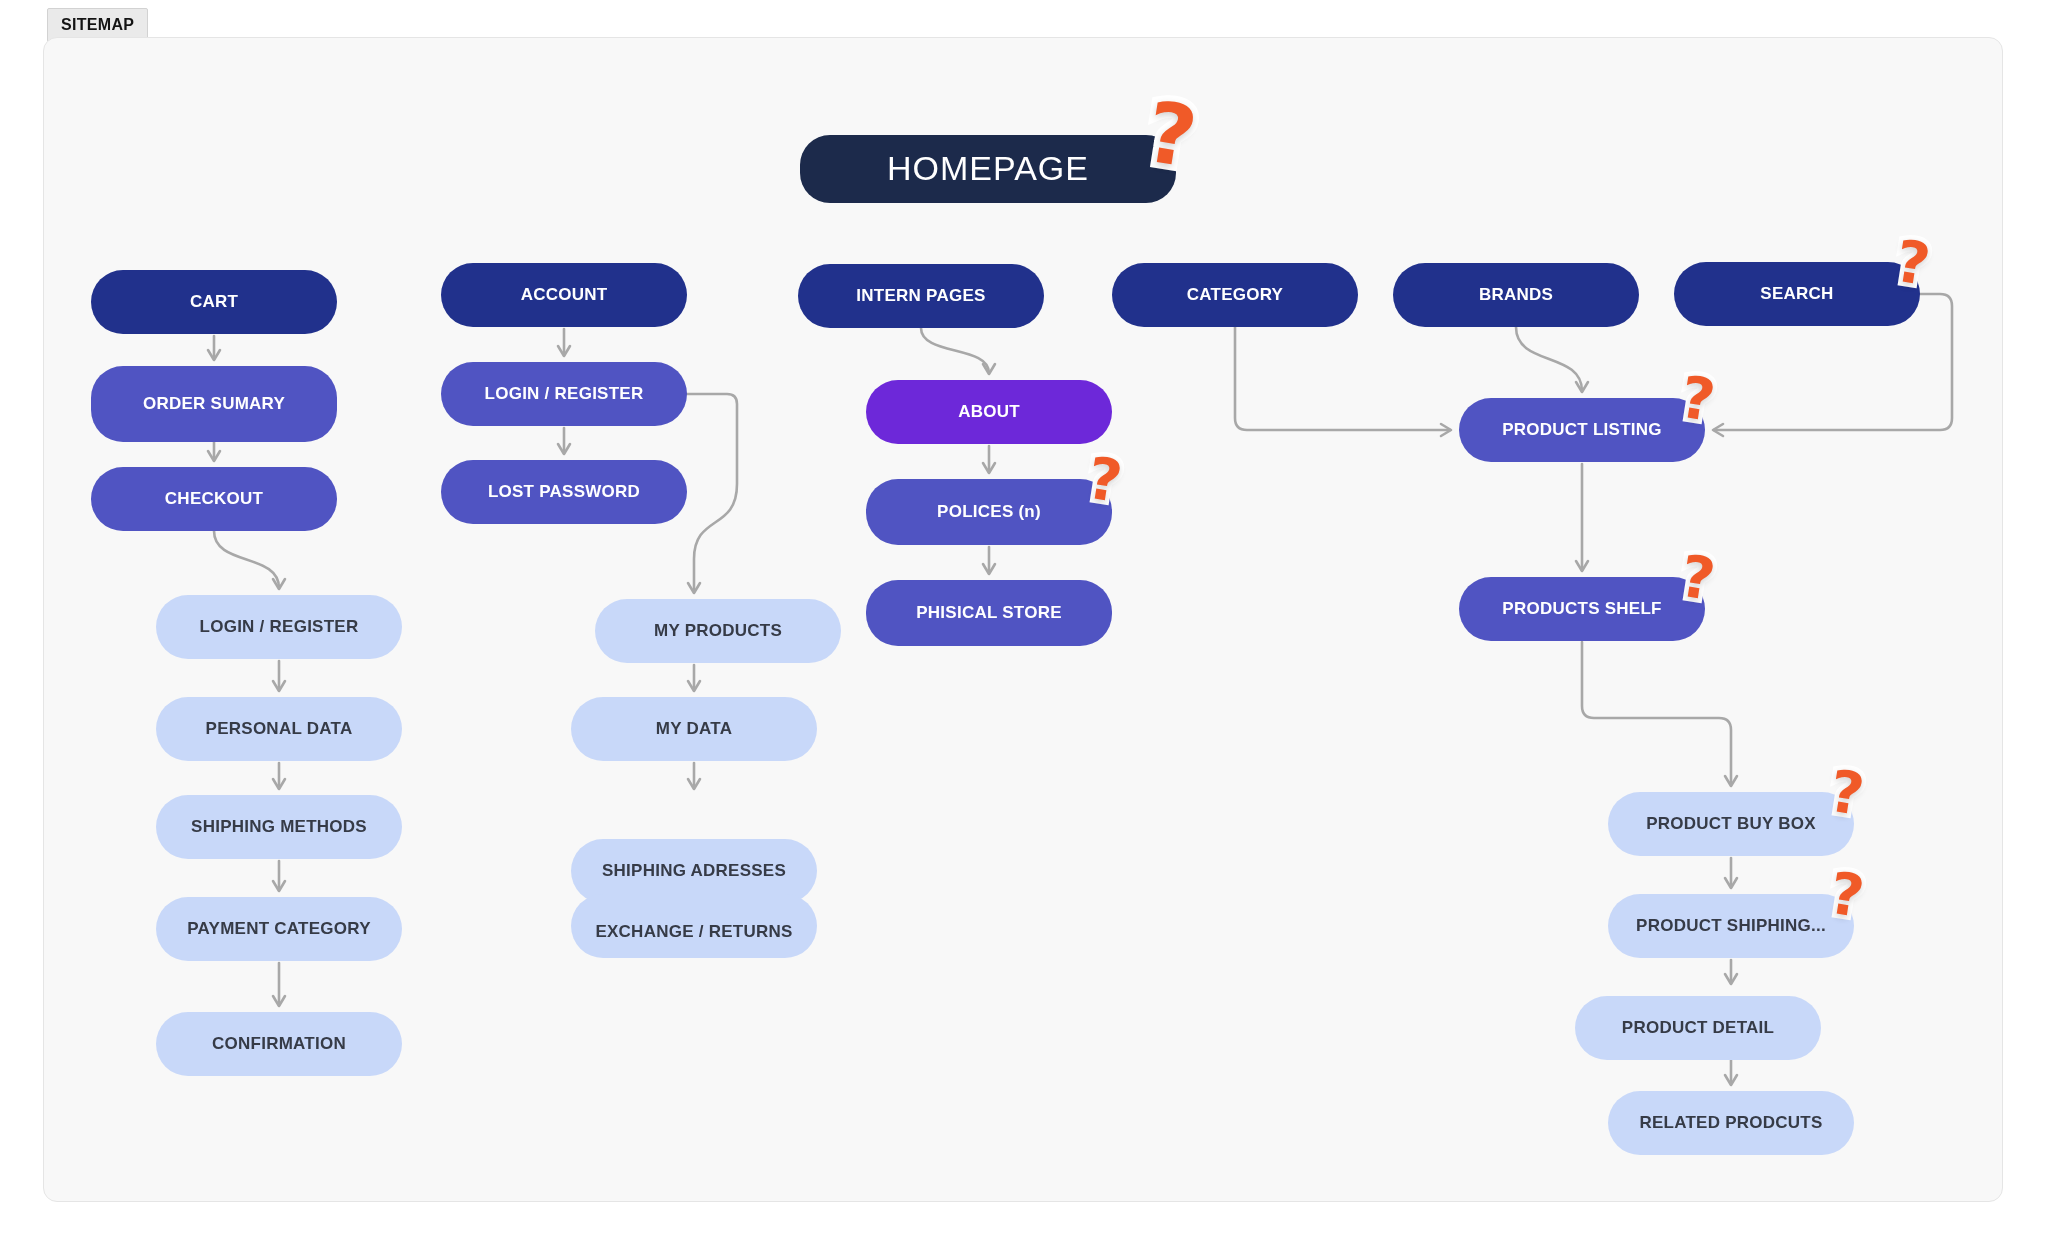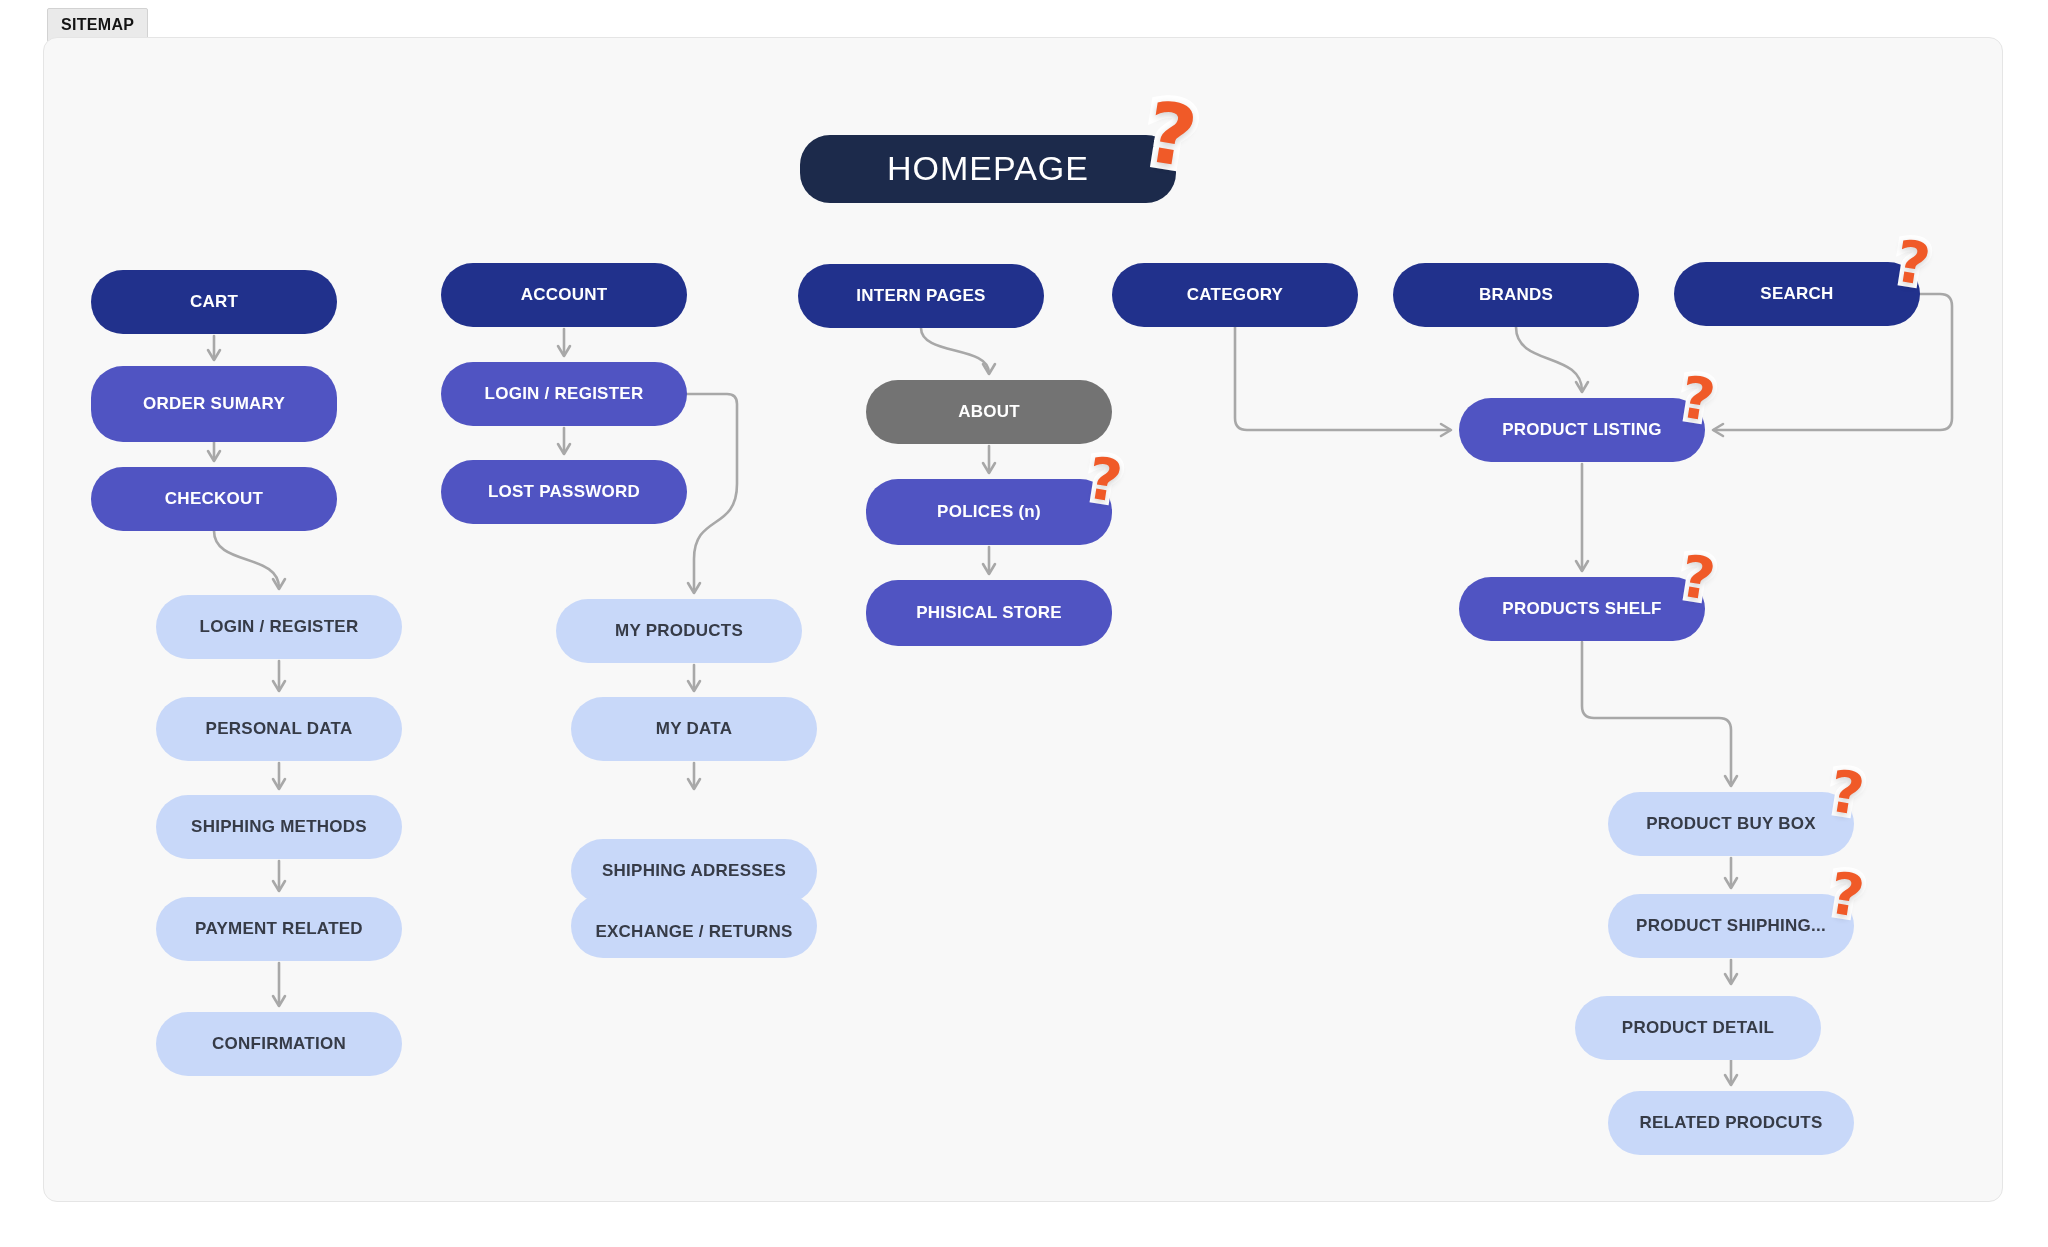--- a/index.html
+++ b/index.html
@@ -94,50 +94,50 @@
       <div class="node level3" style="left: 156px; top: 595px; width: 246px; height: 64px; background: rgb(200, 216, 249);">
         <span class="label" style="color: rgb(54, 59, 71);">LOGIN / REGISTER</span>
       </div>
       <div class="node level3" style="left: 156px; top: 697px; width: 246px; height: 64px; background: rgb(200, 216, 249);">
         <span class="label" style="color: rgb(54, 59, 71);">PERSONAL DATA</span>
       </div>
       <div class="node level3" style="left: 156px; top: 795px; width: 246px; height: 64px; background: rgb(200, 216, 249);">
         <span class="label" style="color: rgb(54, 59, 71);">SHIPHING METHODS</span>
       </div>
       <div class="node level3" style="left: 156px; top: 897px; width: 246px; height: 64px; background: rgb(200, 216, 249);">
-        <span class="label" style="color: rgb(54, 59, 71);">PAYMENT RELATED</span>
+        <span class="label" style="color: rgb(54, 59, 71);">PAYMENT CATEGORY</span>
       </div>
       <div class="node level3" style="left: 156px; top: 1012px; width: 246px; height: 64px; background: rgb(200, 216, 249);">
         <span class="label" style="color: rgb(54, 59, 71);">CONFIRMATION</span>
       </div>
       <div class="node level1" style="left: 441px; top: 263px; width: 246px; height: 64px; background: rgb(33, 49, 140);">
         <span class="label" style="color: rgb(255, 255, 255);">ACCOUNT</span>
       </div>
       <div class="node level2" style="left: 441px; top: 362px; width: 246px; height: 64px; background: rgb(80, 84, 194);">
         <span class="label" style="color: rgb(255, 255, 255);">LOGIN / REGISTER</span>
       </div>
       <div class="node level2" style="left: 441px; top: 460px; width: 246px; height: 64px; background: rgb(80, 84, 194);">
         <span class="label" style="color: rgb(255, 255, 255);">LOST PASSWORD</span>
       </div>
-      <div class="node level3" style="left: 556px; top: 599px; width: 246px; height: 64px; background: rgb(200, 216, 249);">
+      <div class="node level3" style="left: 595px; top: 599px; width: 246px; height: 64px; background: rgb(200, 216, 249);">
         <span class="label" style="color: rgb(54, 59, 71);">MY PRODUCTS</span>
       </div>
       <div class="node level3" style="left: 571px; top: 697px; width: 246px; height: 64px; background: rgb(200, 216, 249);">
         <span class="label" style="color: rgb(54, 59, 71);">MY DATA</span>
       </div>
       <div class="node level3" style="left: 571px; top: 839px; width: 246px; height: 64px; background: rgb(200, 216, 249);">
         <span class="label" style="color: rgb(54, 59, 71);">SHIPHING ADRESSES</span>
       </div>
       <div class="node level3" style="left: 571px; top: 894px; width: 246px; height: 64px; background: rgb(200, 216, 249);">
         <span class="label" style="color: rgb(54, 59, 71); margin-top: 12px;">EXCHANGE / RETURNS</span>
       </div>
       <div class="node level1" style="left: 798px; top: 264px; width: 246px; height: 64px; background: rgb(33, 49, 140);">
         <span class="label" style="color: rgb(255, 255, 255);">INTERN PAGES</span>
       </div>
-      <div class="node level2" style="left: 866px; top: 380px; width: 246px; height: 64px; background: #737373;">
+      <div class="node level2" style="left: 866px; top: 380px; width: 246px; height: 64px; background: #6d28d9;">
         <span class="label" style="color: rgb(255, 255, 255);">ABOUT</span>
       </div>
       <div class="node level2" style="left: 866px; top: 479px; width: 246px; height: 66px; background: rgb(80, 84, 194);">
         <span class="label" style="color: rgb(255, 255, 255);">POLICES (n)</span>
         <span class="q" style="color: rgb(240, 90, 40);">?</span>
       </div>
       <div class="node level2" style="left: 866px; top: 580px; width: 246px; height: 66px; background: rgb(80, 84, 194);">
         <span class="label" style="color: rgb(255, 255, 255);">PHISICAL STORE</span>
       </div>
       <div class="node level1" style="left: 1112px; top: 263px; width: 246px; height: 64px; background: rgb(33, 49, 140);">

